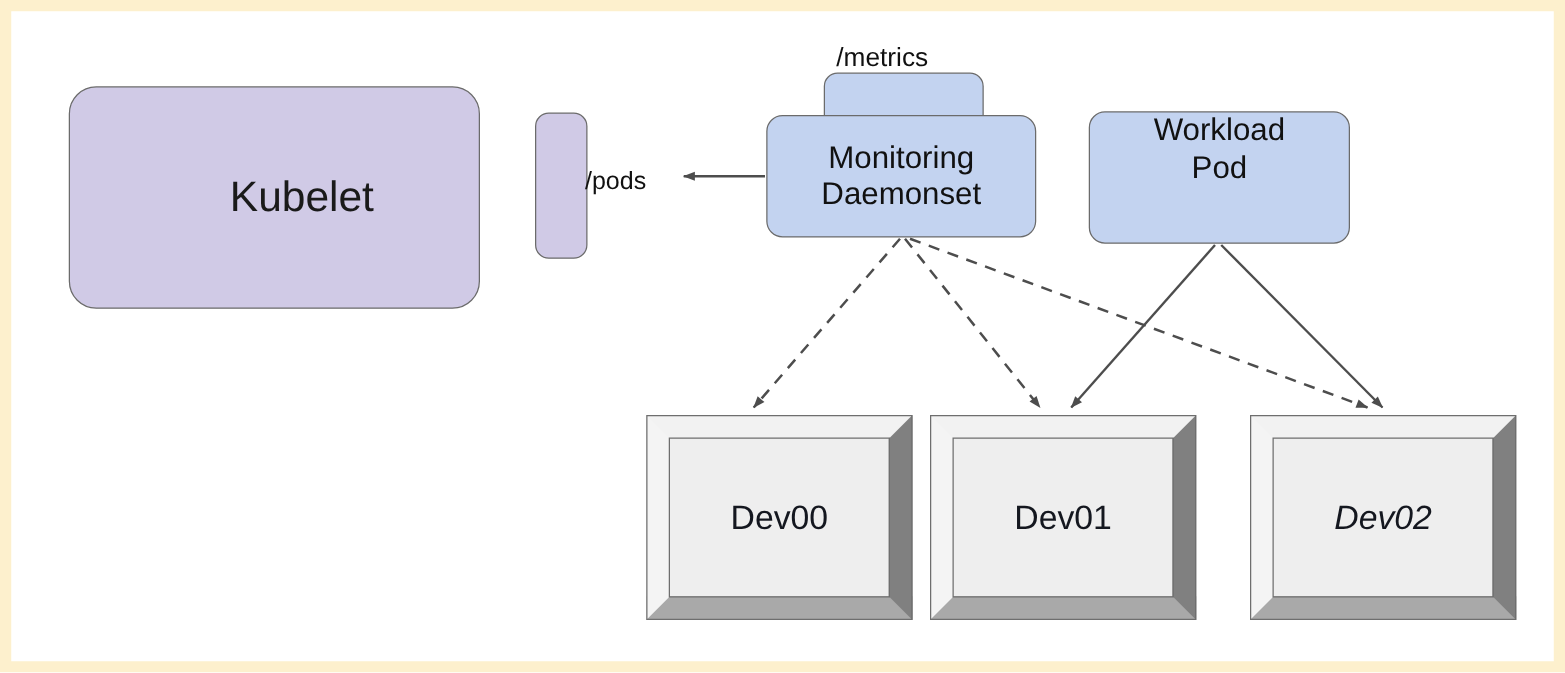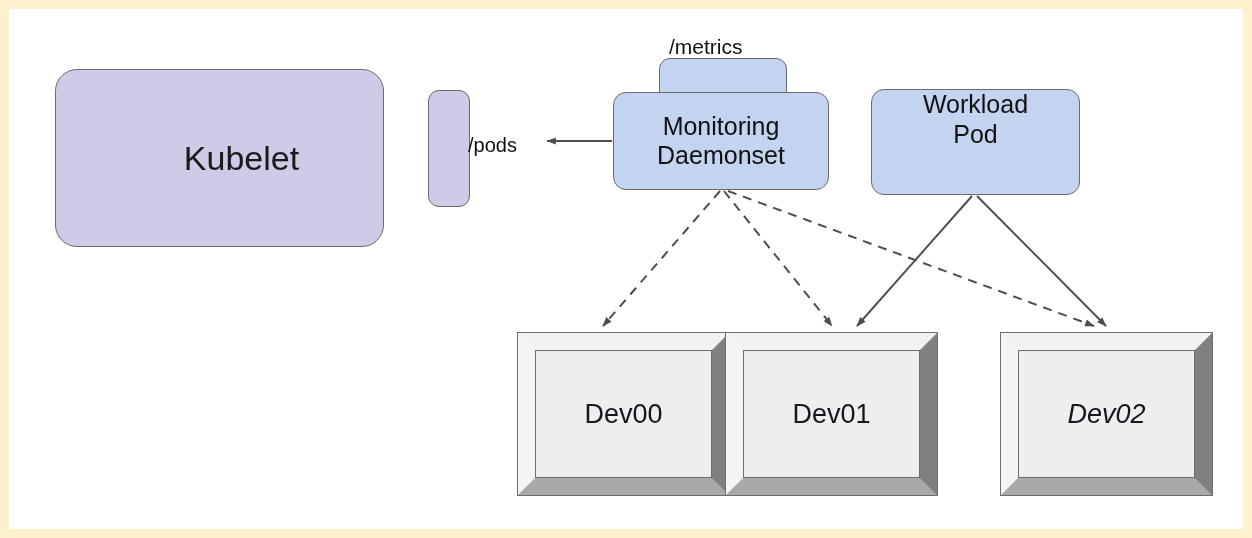--- a/index.html
+++ b/index.html
@@ -184,21 +184,21 @@
   .device .dev-label {
     position: absolute;
     inset: 0;
     display: flex;
     align-items: center;
     justify-content: center;
     font-size: 27px;
     color: #14171f;
   }
   #dev0 { left: 477px; margin-left: 31px; }
-  #dev1 { left: 716px; }
+  #dev1 { left: 735px; }
   #dev2 { left: 991px; font-style: italic; }
 </style>
 </head>
 <body>
 
 <div id="canvas">
   <div id="inner">
 
     <svg class="edges" viewBox="0 0 1234 520" xmlns="http://www.w3.org/2000/svg">
       <defs>

